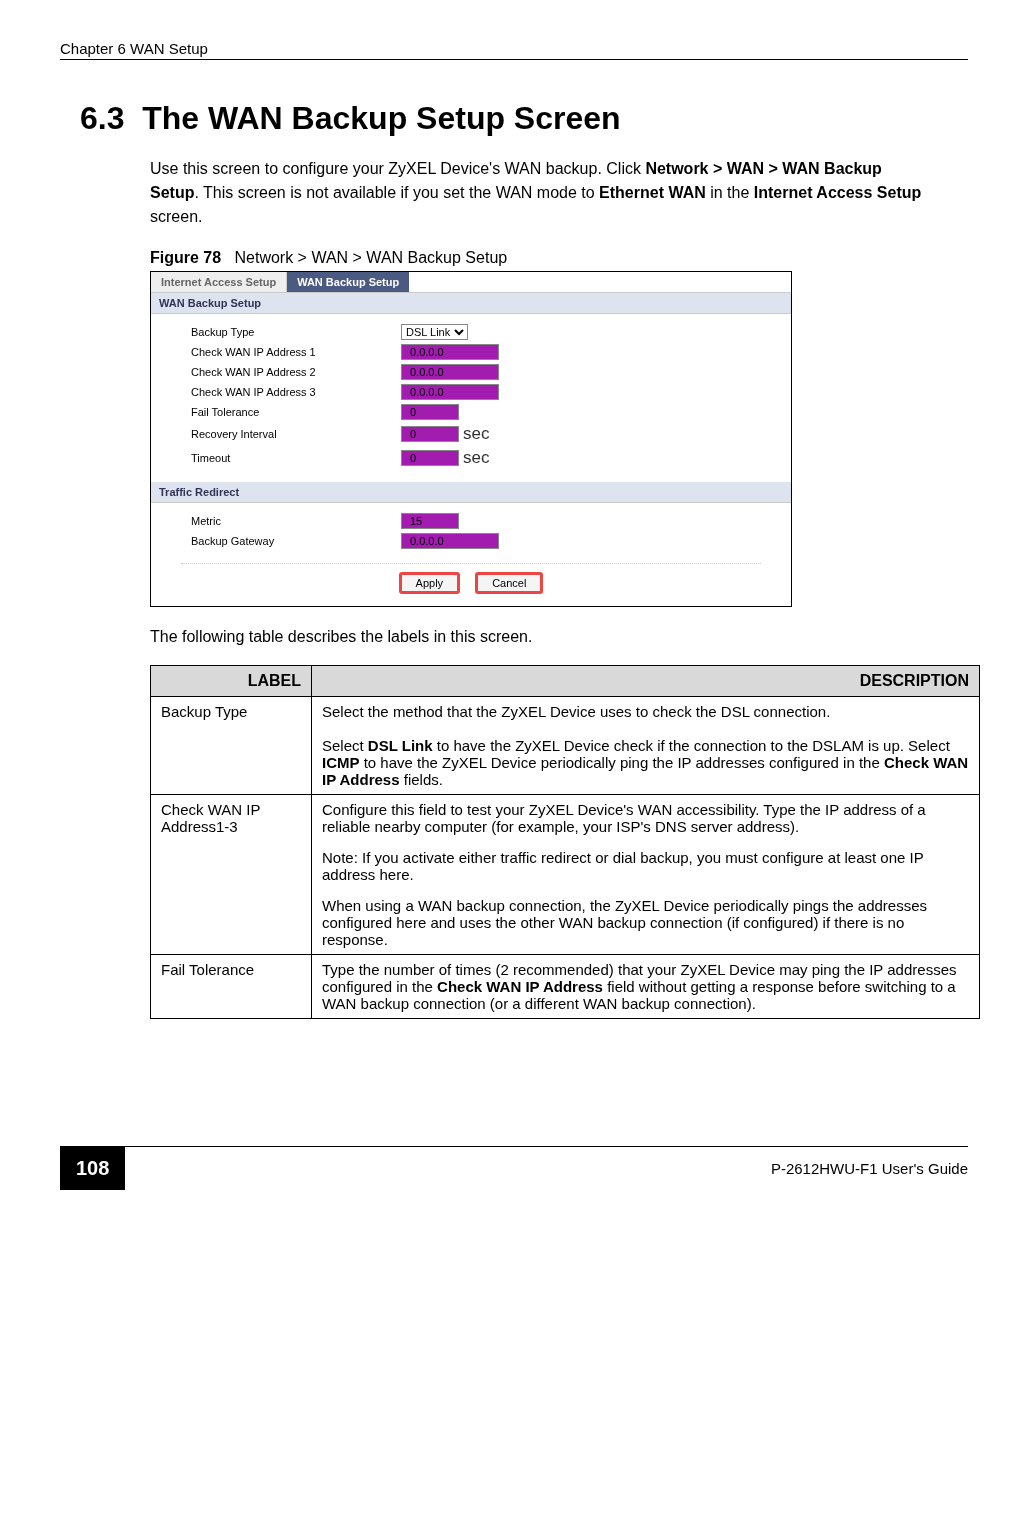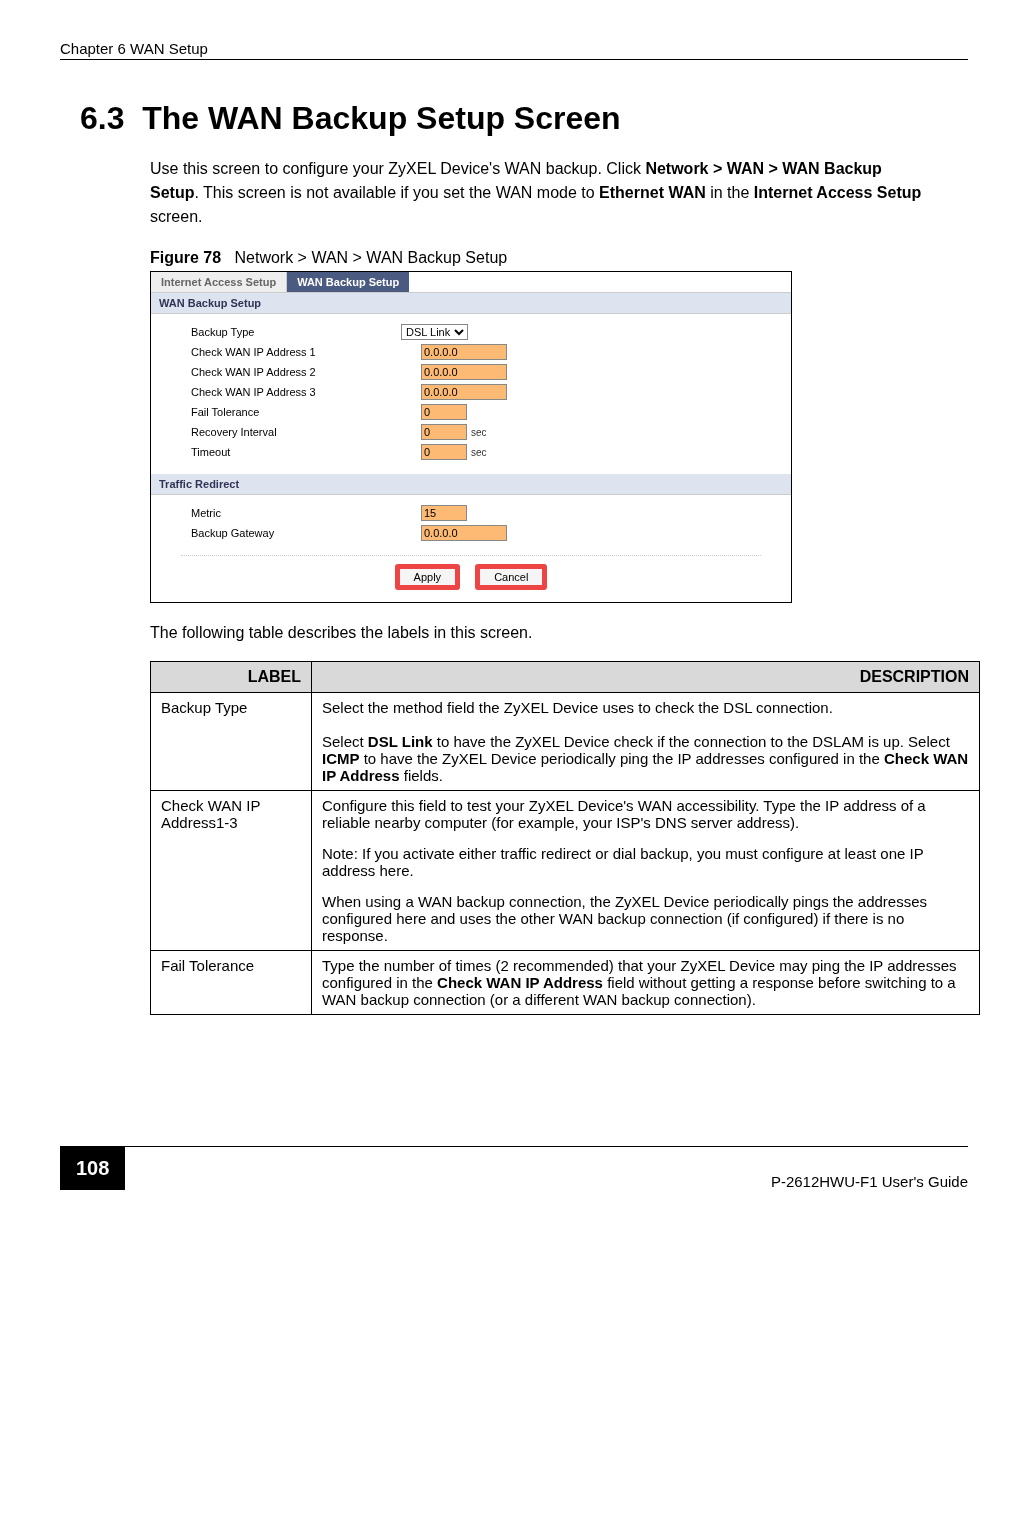--- a/index.html
+++ b/index.html
@@ -91,55 +91,54 @@
     align-items: center;
     margin-bottom: 4px;
   }
   .ss-label {
     width: 210px;
     font-size: 11px;
   }
   .ss-input {
     font-family: inherit;
     font-size: 11px;
-    padding: 1px 2px;
+    padding: 1px 8px;
     border: 1px solid #888;
-    background: #fdba74;
-    margin-left: 20px;
+    background: #a21caf;
   }
   .ss-input-text { width: 80px; }
   .ss-input-small { width: 40px; }
   .ss-select {
     font-family: inherit;
     font-size: 11px;
     border: 1px solid #888;
     background: #fff;
   }
   .ss-unit {
-    font-size: 10px;
+    font-size: 17px;
     margin-left: 4px;
     color: #333;
   }
   .ss-checkbox-row {
     padding: 6px 10px;
     display: flex;
     align-items: center;
   }
   .ss-button-row {
     text-align: center;
     padding: 8px 0 12px 0;
     border-top: 1px dotted #ccc;
     margin: 0 30px;
   }
   .ss-button {
     font-family: inherit;
     font-size: 11px;
     padding: 2px 14px;
     margin: 0 6px;
-    border: 5px solid #ef4444;
+    border: 3px solid #ef4444;
     background: #f5f5f5;
     border-radius: 3px;
   }
   .table-caption {
     font-family: Arial, sans-serif;
     font-size: 16px;
     margin-left: 90px;
     margin-top: 14px;
     margin-bottom: 4px;
   }
@@ -169,21 +168,21 @@
     margin: 14px 0;
     display: block;
   }
   .footer {
     position: absolute;
     bottom: 30px;
     left: 60px;
     right: 60px;
     display: flex;
     justify-content: space-between;
-    align-items: flex-end;
+    align-items: center;
     border-top: 1px solid #000;
   }
   .page-number {
     background: #000;
     color: #fff;
     font-weight: bold;
     font-size: 20px;
     padding: 10px 16px;
     font-family: Arial, sans-serif;
   }
@@ -272,21 +271,21 @@
 
   <table class="desc-table">
     <tbody>
         <tr>
       <th class="col-label">LABEL</th>
       <th>DESCRIPTION</th>
     </tr>
     <tr>
       <td>Backup Type</td>
       <td>
-        <span>Select the method field the ZyXEL Device uses to check the DSL connection.</span><br><br>
+        <span>Select the method that the ZyXEL Device uses to check the DSL connection.</span><br><br>
         <span>Select </span><b>DSL Link</b><span> to have the ZyXEL Device check if the connection to the DSLAM is up. Select </span><b>ICMP</b><span> to have the ZyXEL Device periodically ping the IP addresses configured in the </span><b>Check WAN IP Address</b><span> fields.</span>
       </td>
     </tr>
     <tr>
       <td>Check WAN IP Address1-3</td>
       <td>
         <span>Configure this field to test your ZyXEL Device's WAN accessibility. Type the IP address of a reliable nearby computer (for example, your ISP's DNS server address).</span>
         <span class="cell-note">Note: If you activate either traffic redirect or dial backup, you must configure at least one IP address here.</span>
         <span>When using a WAN backup connection, the ZyXEL Device periodically pings the addresses configured here and uses the other WAN backup connection (if configured) if there is no response.</span>
       </td>

